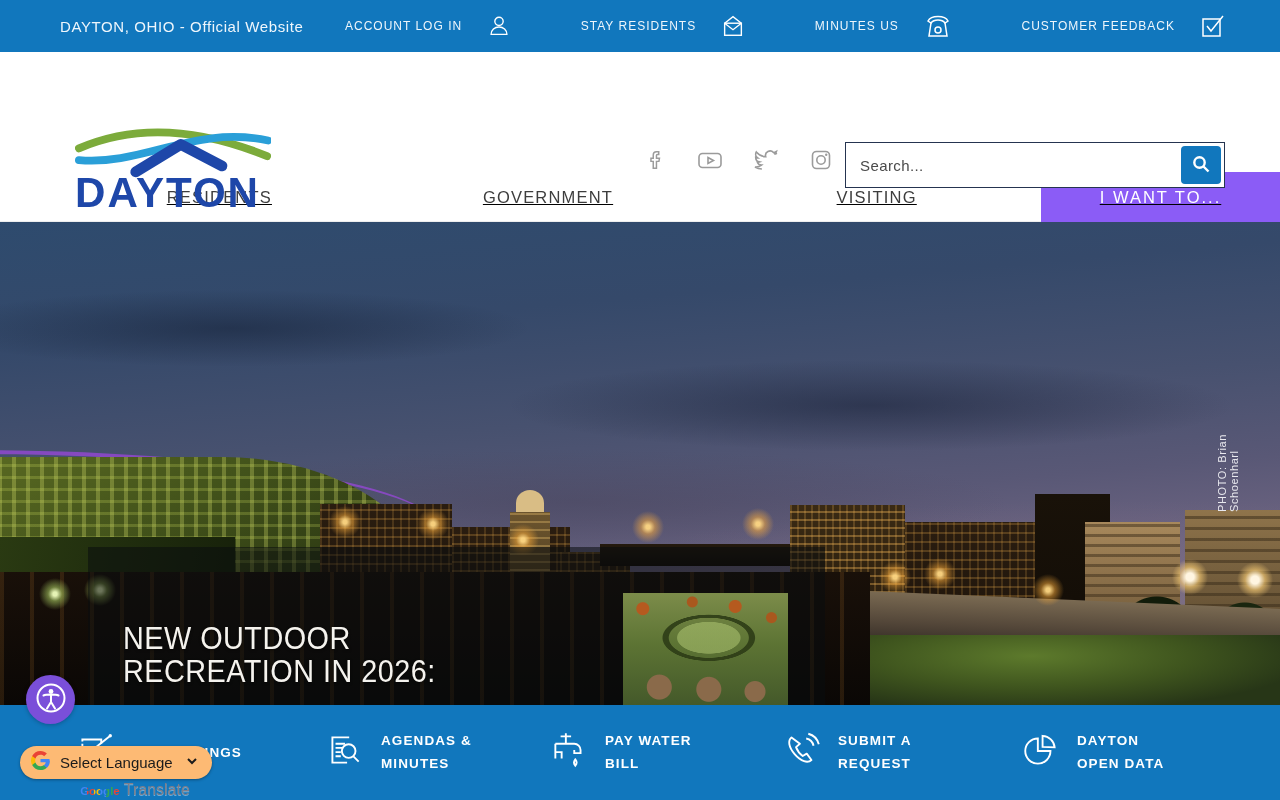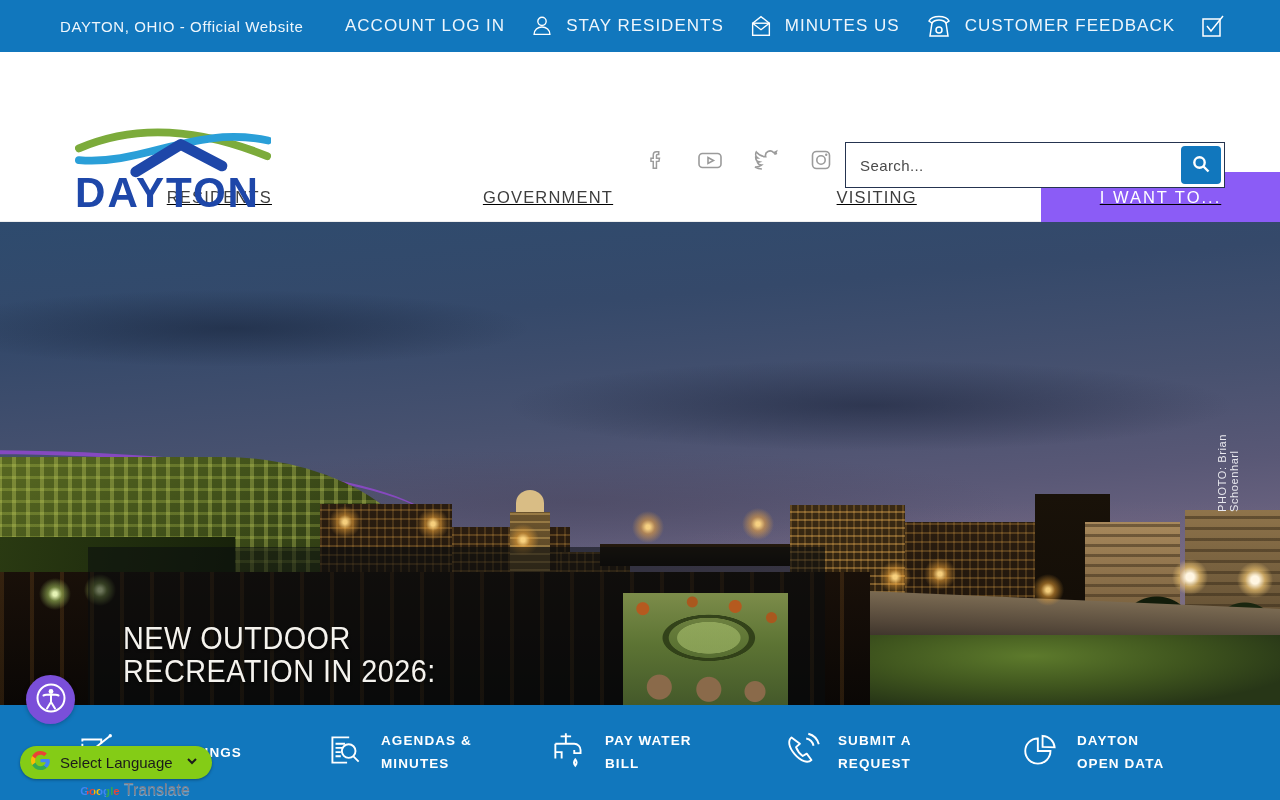--- a/index.html
+++ b/index.html
@@ -4,21 +4,21 @@
 <style>
   * { margin:0; padding:0; box-sizing:border-box; }
   html,body { width:1280px; height:800px; overflow:hidden; font-family:"Liberation Sans", sans-serif; background:#fff; }
   .page { position:relative; width:1280px; height:800px; overflow:hidden; }
 
   
   .topbar { height:52px; background:#1177bd; display:flex; align-items:center; padding:0 55px 0 60px; color:#eef6fc; }
   .site-label { font-size:15px; letter-spacing:.6px; }
   .topbar-links { margin-left:auto; width:880px; display:flex; justify-content:space-between; align-items:center; }
   .topbar-link { display:flex; align-items:center; gap:24px; cursor:pointer; }
-  .topbar-link span.lbl { font-size:17px; letter-spacing:1px; }
+  .topbar-link span.lbl { font-size:12px; letter-spacing:1px; }
   .topbar-link svg { display:block; }
 
   
   .header { position:relative; height:120px; background:#fff; }
   .logo { position:absolute; left:75px; top:62px; width:196px; height:96px; top:64px; }
   .social { position:absolute; left:645px; top:96px; display:flex; gap:30px; align-items:center; }
   .social-btn { cursor:pointer; }
   .searchbox { position:absolute; left:845px; top:90px; width:380px; height:46px; border:1px solid #253450; background:#fff; }
   .searchbox input { position:absolute; left:14px; top:0; width:300px; height:44px; border:none; outline:none; font-size:15px; color:#333; font-family:"Liberation Sans",sans-serif; letter-spacing:.4px; }
   .searchbox input::placeholder { color:#4a4a4a; }
@@ -105,21 +105,21 @@
   .photo-credit { right:40px; top:155px; height:135px; writing-mode:vertical-rl; transform:rotate(180deg); color:#e8e8ee; font-size:11px; letter-spacing:.6px; }
 
   
   .bottombar { position:relative; height:95px; background:#1177bd; }
   .ql { position:absolute; display:flex; align-items:center; gap:15px; top:24px; cursor:pointer; }
   .ql .lbl { display:flex; flex-direction:column; justify-content:center; color:#fff; font-size:13.5px; font-weight:700; letter-spacing:1.1px; line-height:23px; }
   .ql1{left:75px;} .ql2{left:324px;} .ql3{left:548px;} .ql4{left:781px;} .ql5{left:1020px;}
 
   
   .access-btn { position:absolute; left:26px; top:675px; width:49px; height:49px; border-radius:50%; background:#7a4fd9; display:flex; align-items:center; justify-content:center; z-index:60; cursor:pointer; box-shadow:0 1px 4px rgba(0,0,0,.25); }
-  .translate { position:absolute; left:20px; top:746px; width:192px; height:33px; background:#84cc16; border-radius:17px; display:flex; align-items:center; padding:0 12px 0 11px; z-index:60; cursor:pointer; box-shadow:0 1px 3px rgba(0,0,0,.35); }
+  .translate { position:absolute; left:20px; top:746px; width:192px; height:33px; background:#fdba74; border-radius:17px; display:flex; align-items:center; padding:0 12px 0 11px; z-index:60; cursor:pointer; box-shadow:0 1px 3px rgba(0,0,0,.35); }
   .translate .sel { margin-left:10px; font-size:15px; color:#1b1b1b; }
   .translate .chev { margin-left:auto; }
   .translate-footer { position:absolute; left:55px; top:781px; width:160px; text-align:center; z-index:60; white-space:nowrap; }
   .g-word { font-size:11.5px; font-weight:700; background:linear-gradient(90deg,#4285F4 0 18%,#EA4335 18% 34%,#FBBC05 34% 50%,#4285F4 50% 66%,#34A853 66% 83%,#EA4335 83% 100%); -webkit-background-clip:text; background-clip:text; color:transparent; }
   .t-word { font-size:16px; font-weight:400; color:#7e7e8a; margin-left:4px; text-shadow:0 1px 0 rgba(255,255,255,.4); }
 </style>
 </head>
 <body>
 
 <div class="page">

